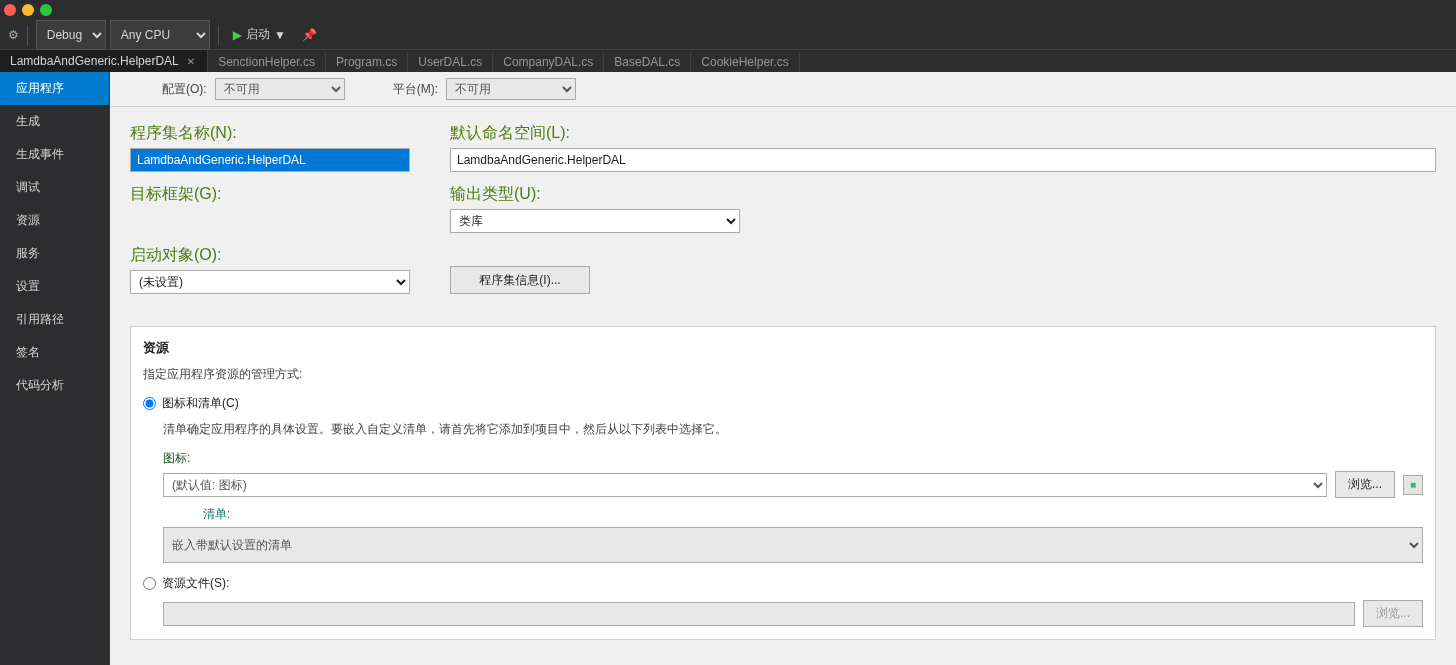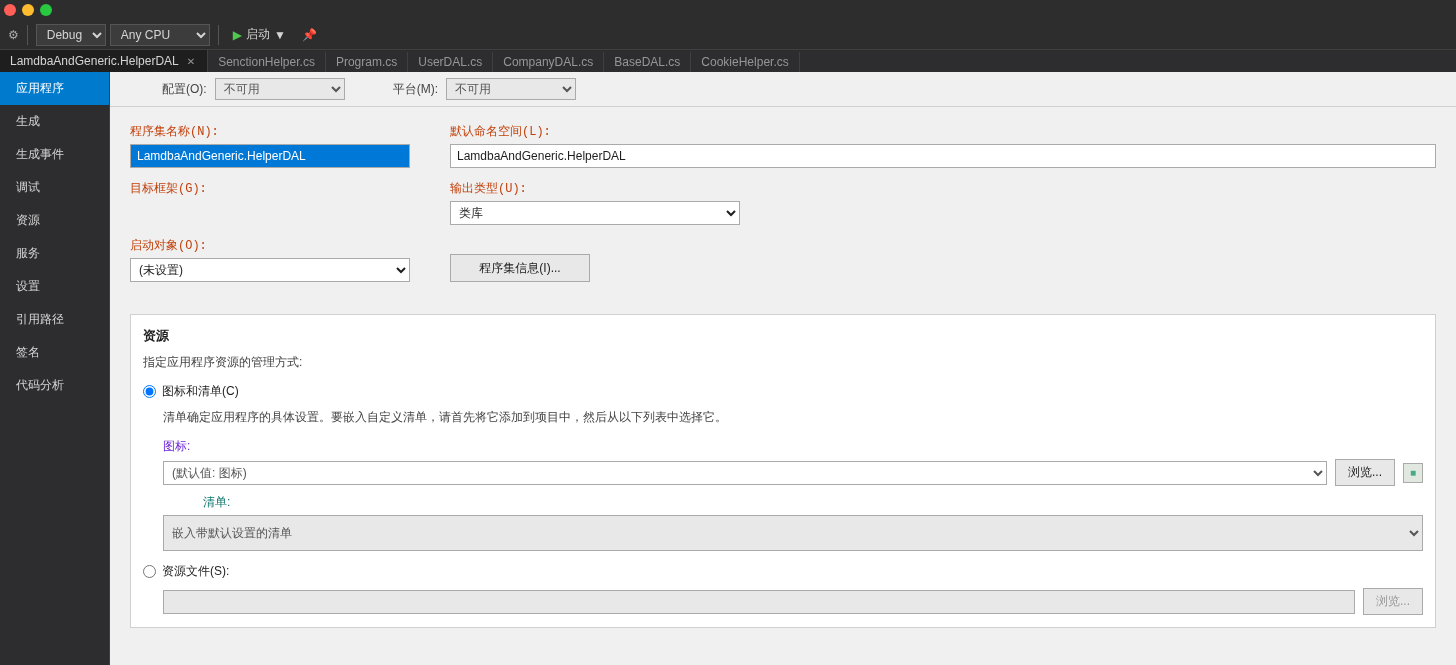--- a/index.html
+++ b/index.html
@@ -42,21 +42,21 @@
       align-items: center;
       gap: 4px;
     }
     .toolbar-dropdown {
       background: #3c3c3c;
       border: 1px solid #555;
       color: #d4d4d4;
       padding: 2px 6px;
       font-size: 12px;
       cursor: pointer;
-      height: 22px;
+      height: 30px;
     }
 
     
     .tabs {
       height: 22px;
       background: #2d2d30;
       display: flex;
       align-items: flex-end;
       overflow: hidden;
     }
@@ -144,21 +144,21 @@
     }
 
     .form-group {
       display: flex;
       flex-direction: column;
       gap: 4px;
     }
     .form-group.half { width: 280px; }
     .form-group.large { flex: 1; }
 
-    .form-label { color: #c2410c; font-size: 12px; font-family: Liberation Mono, monospace; }
+    .form-label { color: #4d7c0f; font-size: 16px; }
     .form-input {
       height: 24px;
       border: 1px solid #aaa;
       padding: 2px 6px;
       font-size: 12px;
       background: #fff;
       color: #1e1e1e;
       outline: none;
     }
     .form-input.selected { background: #0078d7; color: #fff; }
@@ -250,21 +250,21 @@
       margin-top: 8px;
     }
     .resource-file-input {
       flex: 1;
       height: 24px;
       border: 1px solid #aaa;
       background: #e8e8e8;
       color: #555;
     }
 
-    .sub-label { color: #6d28d9; font-size: 12px; margin-bottom: 4px; }
+    .sub-label { color: #14532d; font-size: 12px; margin-bottom: 4px; }
   </style>
 </head>
 <body>
 
 <div class="title-bar">
   <div class="title-bar-controls">
     <button class="title-bar-btn btn-close"></button>
     <button class="title-bar-btn btn-min"></button>
     <button class="title-bar-btn btn-max"></button>
   </div>

